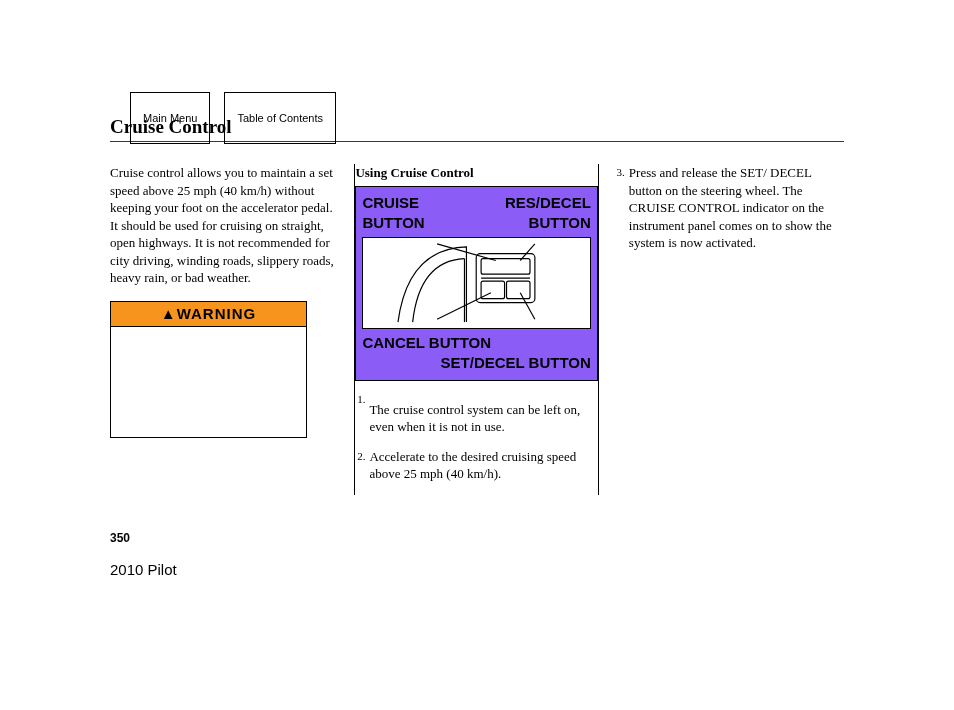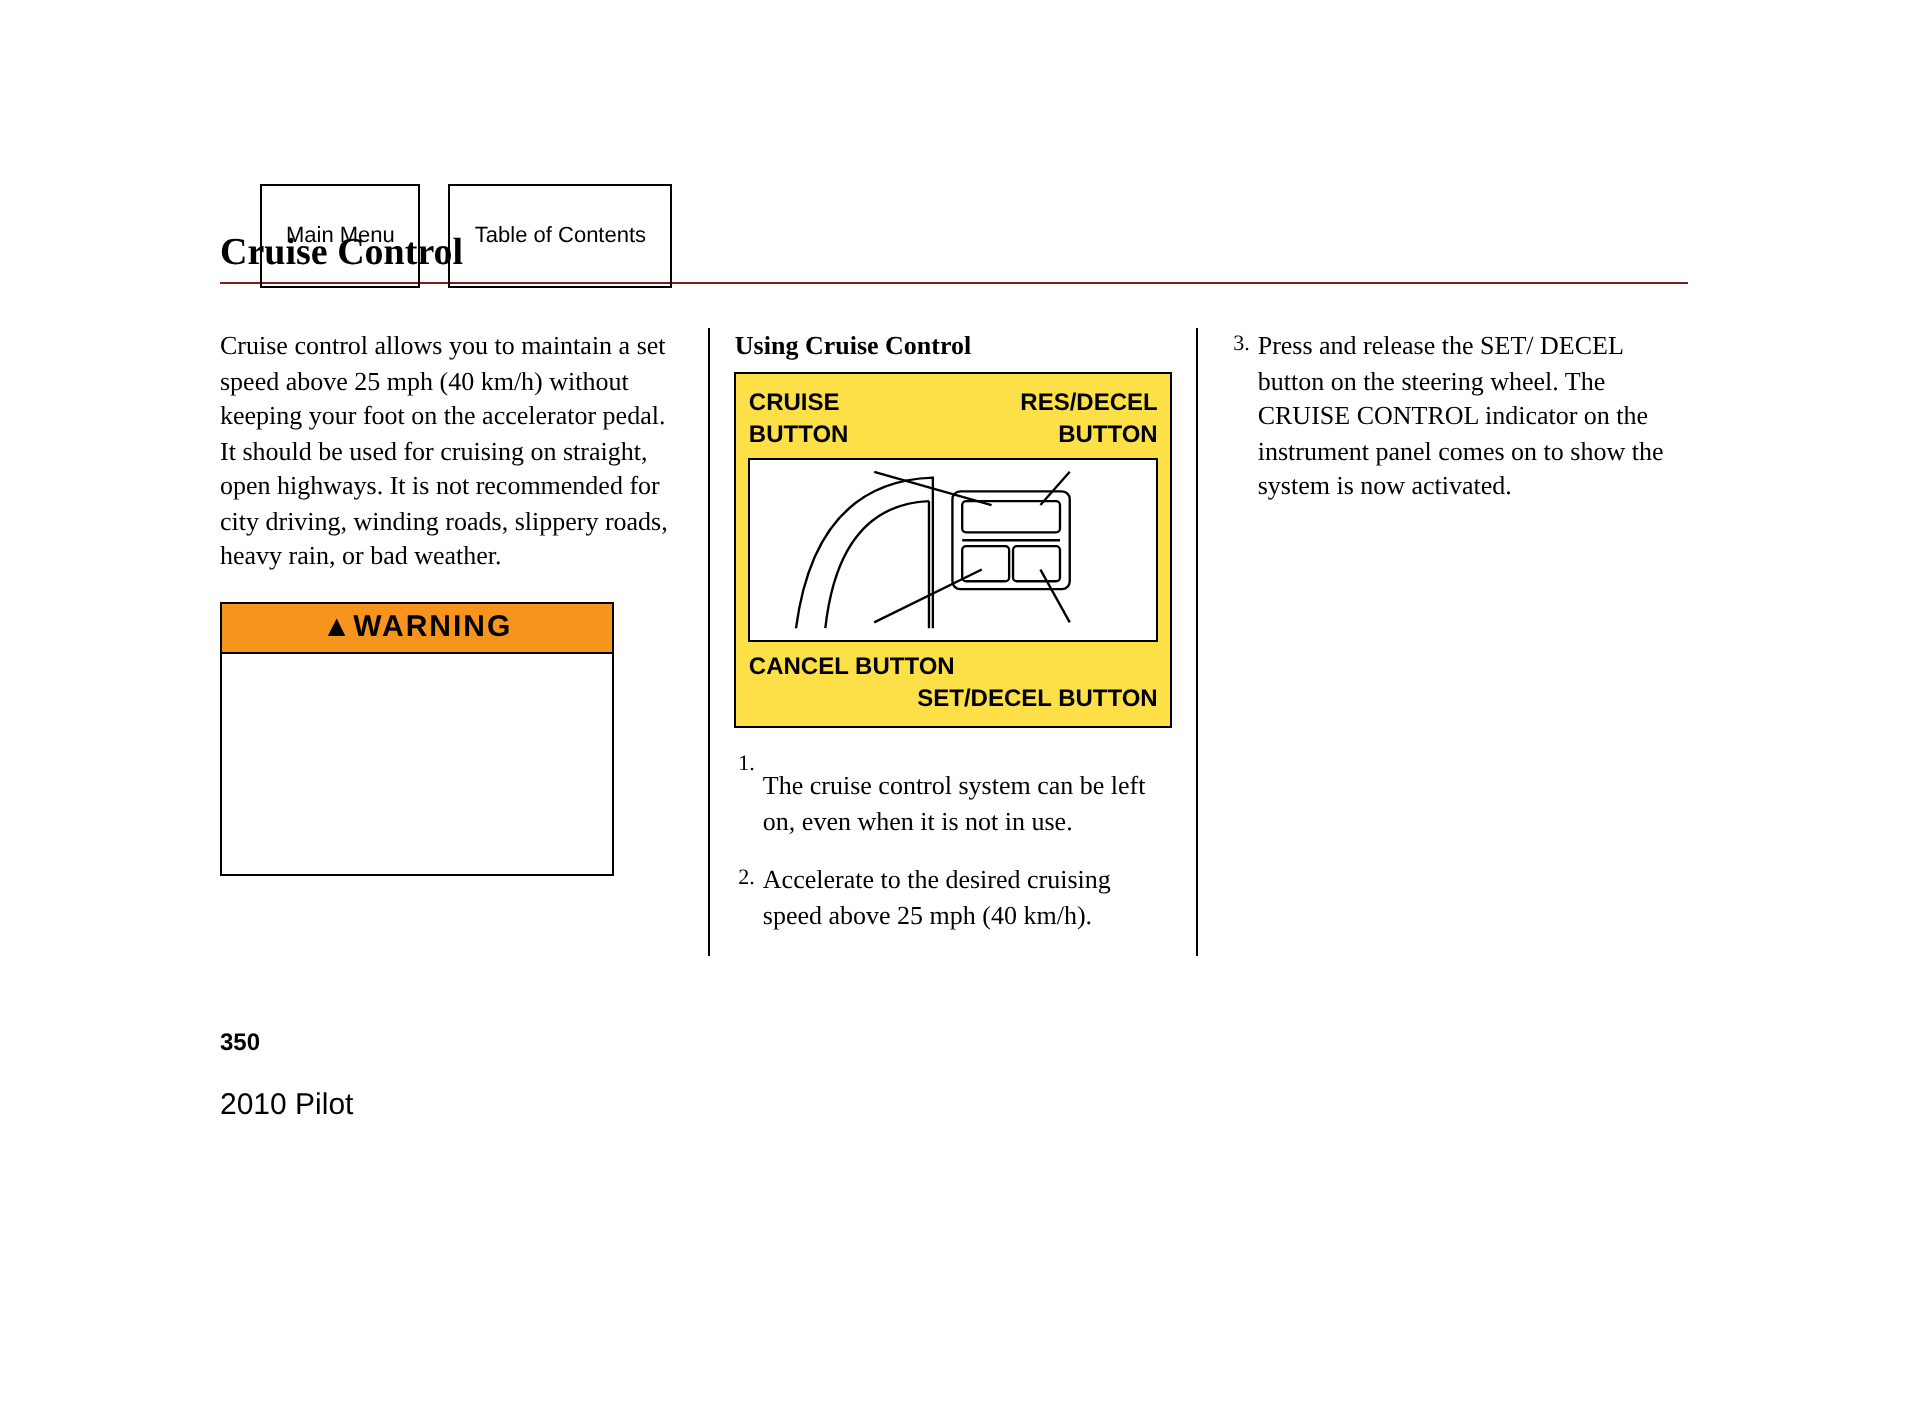--- a/index.html
+++ b/index.html
@@ -46,21 +46,21 @@
     gap: 0;
     font-size: 13px;
     line-height: 1.35;
   }
   .col {
     width: 33.3%;
     box-sizing: border-box;
   }
   .col1 { padding-right: 18px; }
   .col2 {
-    padding: 0 12px;
+    padding: 0 0;
     border-left: 1px solid #000;
     border-right: 1px solid #000;
   }
   .col3 { padding-left: 16px; }
   .subhead {
     font-weight: bold;
     font-size: 13px;
     margin-bottom: 4px;
   }
   .warning-box {
@@ -74,25 +74,25 @@
     font-family: Arial, Helvetica, sans-serif;
     font-weight: 900;
     font-size: 15px;
     letter-spacing: 1px;
     padding: 2px 18px;
     border-bottom: 1px solid #000;
   }
   .warning-body { height: 110px; }
   .diagram-box {
     border: 1px solid #000;
-    background: #fde047;
+    background: #8b5cf6;
     padding: 6px;
     font-family: Arial, Helvetica, sans-serif;
     font-weight: bold;
-    font-size: 12px;
+    font-size: 15px;
     margin-top: 4px;
     margin-bottom: 10px;
   }
   .diagram-labels-top, .diagram-labels-bottom {
     display: flex;
     justify-content: space-between;
   }
   .diagram-labels-top { margin-bottom: 4px; }
   .diagram-labels-bottom { margin-top: 4px; flex-direction: column; }
   .diagram-svg-wrap {

